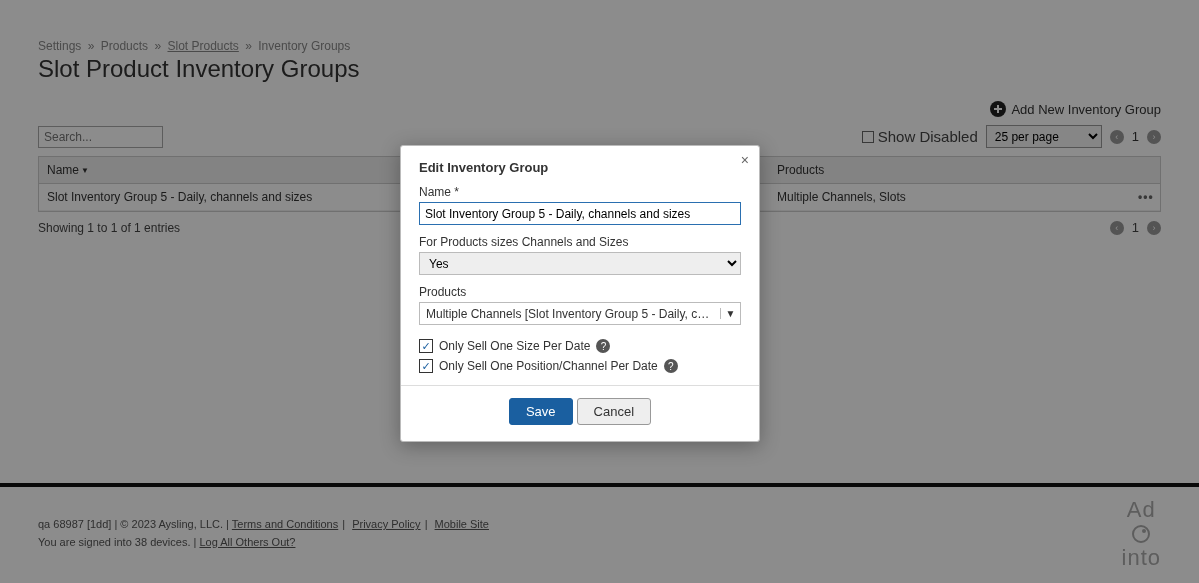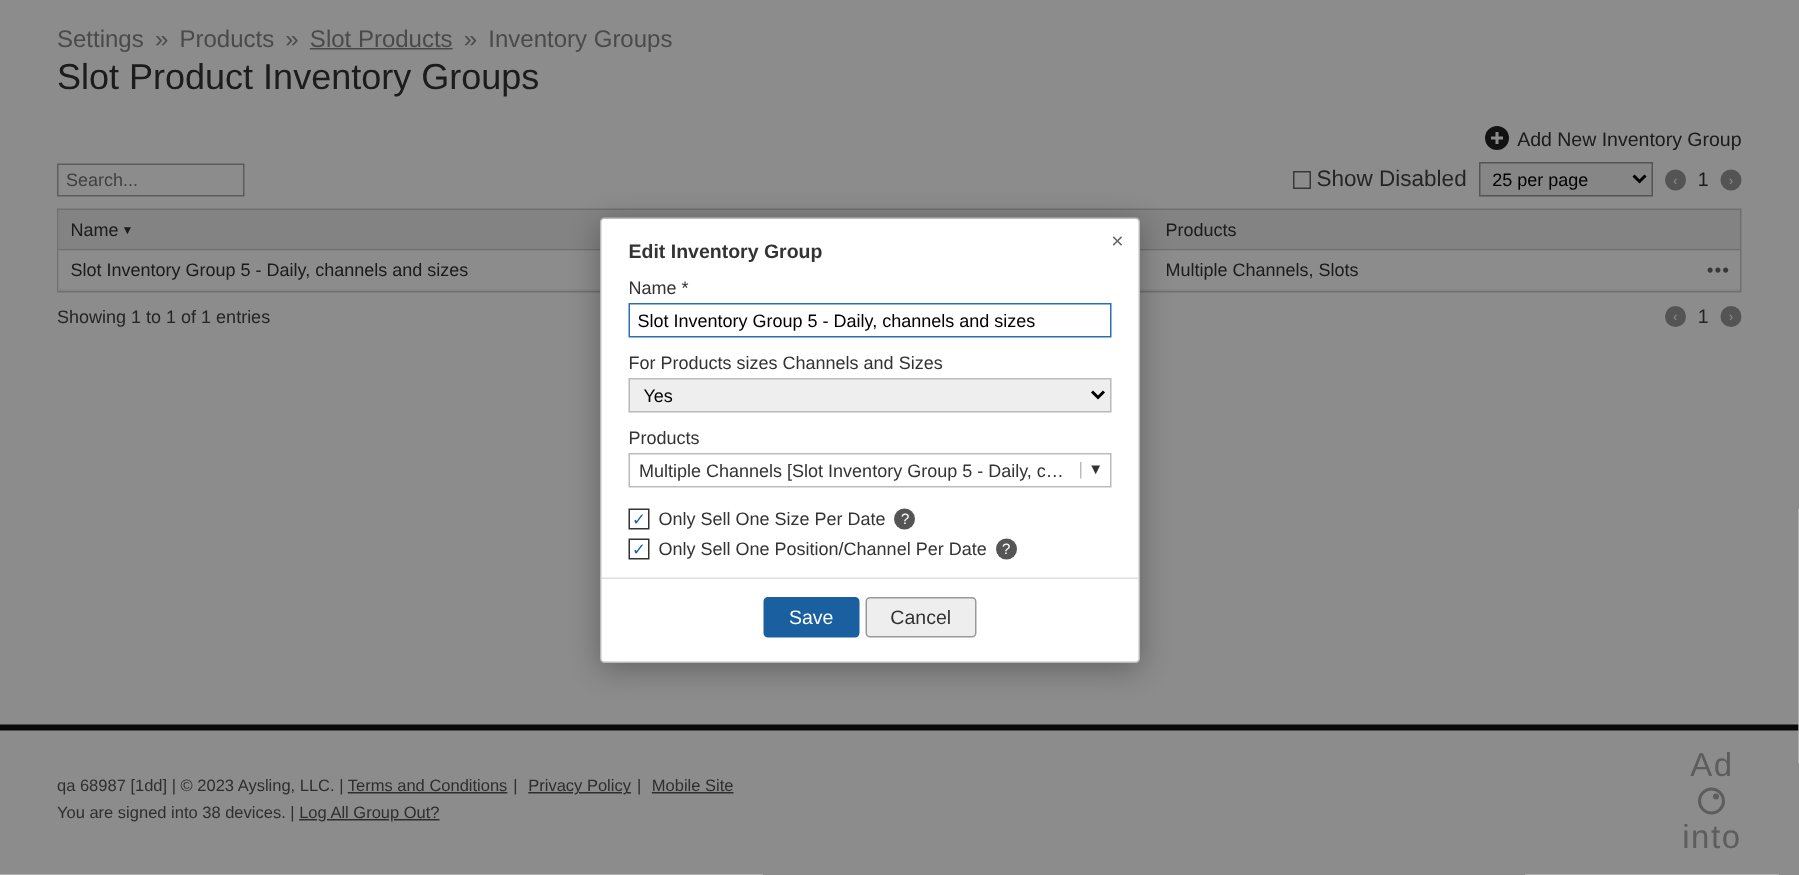--- a/index.html
+++ b/index.html
@@ -1,18 +1,18 @@
 <!DOCTYPE html>
 <html><head>
 <meta charset="utf-8">
 <style>
 * { box-sizing: border-box; margin: 0; padding: 0; }
 body { font-family: -apple-system, "Helvetica Neue", Arial, sans-serif; font-size: 13px; color: #333; background: #fff; width: 1199px; height: 583px; position: relative; overflow: hidden; }
 .page { padding: 18px 38px 0 38px; }
-.breadcrumbs { font-size: 16px; color: #888; margin-bottom: 2px; }
+.breadcrumbs { font-size: 12px; color: #888; margin-bottom: 2px; margin-top: 21px; }
 .breadcrumbs a { color: #888; text-decoration: none; }
 .breadcrumbs a.underline { text-decoration: underline; }
 .breadcrumbs .sep { margin: 0 3px; }
 .page-title { font-size: 24px; font-weight: 400; color: #333; margin-bottom: 18px; }
 .topbar { display: flex; justify-content: flex-end; margin-bottom: 8px; }
 .add-new { display: flex; align-items: center; color: #333; cursor: pointer; }
 .add-new svg { margin-right: 5px; }
 .controls-row { display: flex; align-items: center; margin-bottom: 8px; }
 .search-input { width: 125px; height: 22px; border: 1px solid #aaa; padding: 2px 5px; font-size: 12px; color: #888; }
 .spacer { flex: 1; }
@@ -132,21 +132,21 @@
 <div class="footer">
   <div class="lines">
     <div>
       <span>qa 68987 [1dd] | © 2023 Aysling, LLC. | </span>
       <a>Terms and Conditions</a><span class="sep2">|</span>
       <a>Privacy Policy</a><span class="sep2">|</span>
       <a>Mobile Site</a>
     </div>
     <div>
       <span>You are signed into 38 devices. | </span>
-      <a>Log All Group Out?</a>
+      <a>Log All Others Out?</a>
     </div>
   </div>
   <div class="logo">
     <span>Ad</span>
     <span class="orb"></span>
     <span>into</span>
   </div>
 </div>
 
 <div class="overlay"></div>

